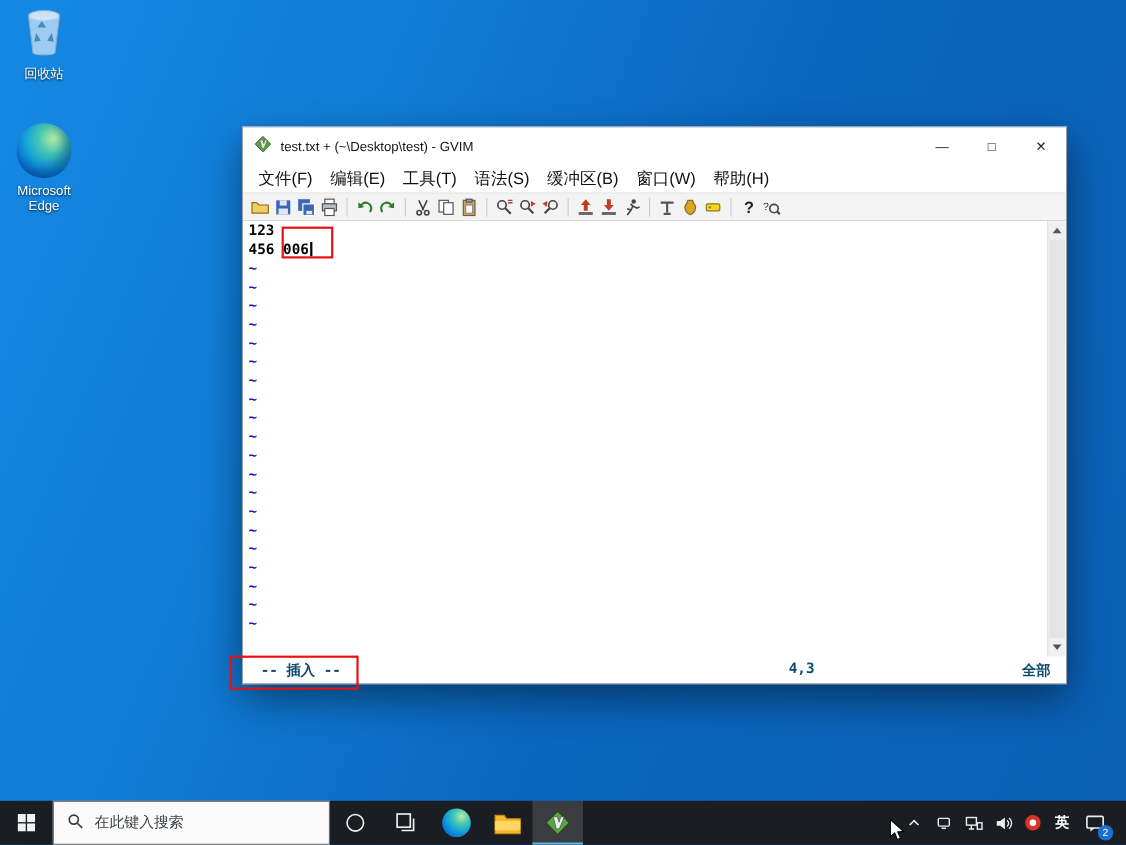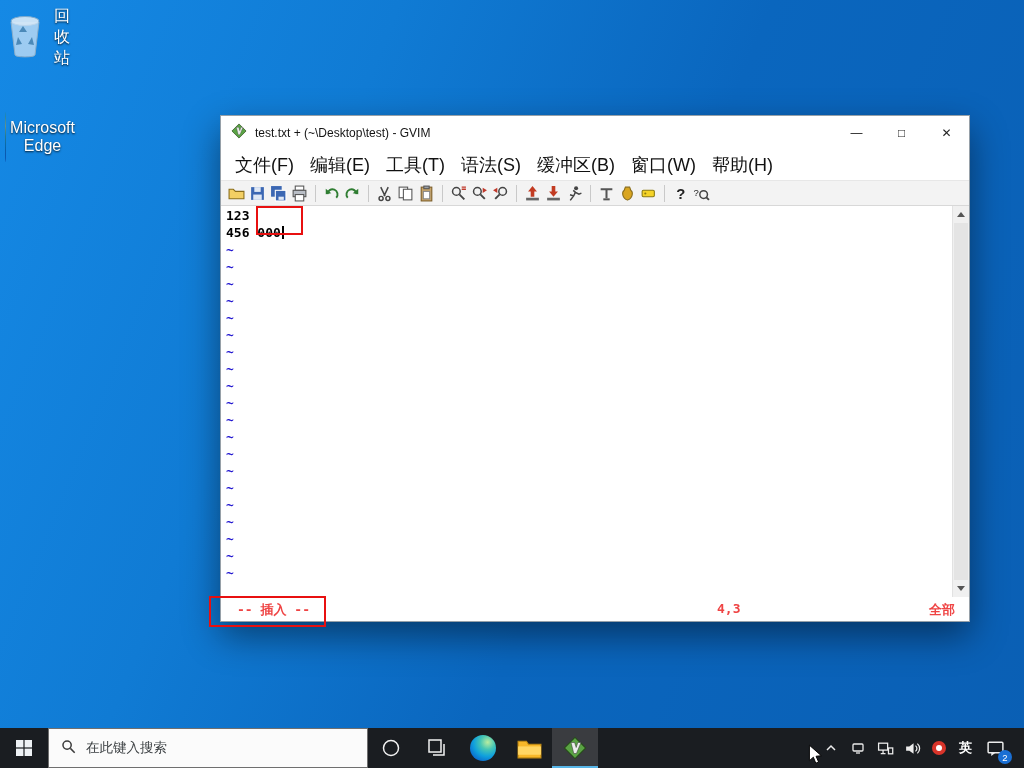--- a/index.html
+++ b/index.html
@@ -1,35 +1,35 @@
 <!DOCTYPE html>
 <html><head>
 <meta charset="utf-8">
 <style>
   *{margin:0;padding:0;box-sizing:border-box}
   html,body{width:1024px;height:768px;overflow:hidden;background:#000}
   #screen{position:relative;width:1024px;height:768px;font-family:"Liberation Sans",sans-serif;
     background:linear-gradient(112deg,#1589e5 0%,#107bd4 30%,#0a66be 58%,#0a5fb4 100%)}
 
   
-  .desk-icon{position:absolute;display:flex;align-items:center;gap:4px;
-    color:#fff;font-size:16px;text-align:center;text-shadow:0 1px 2px rgba(0,0,0,.85);width:70px}
+  .desk-icon{position:absolute;display:flex;flex-direction:column;align-items:center;gap:4px;
+    color:#fff;font-size:12px;text-align:center;text-shadow:0 1px 2px rgba(0,0,0,.85);width:70px}
   #recycle{left:5px;top:6px}
   #edge-desk{left:5px;top:112px}
   .edge-ball{width:50px;height:50px;border-radius:50%;
     background:radial-gradient(circle at 68% 28%,#b9eda0 0%,#46c6b4 28%,#0fa0dd 55%,#0b6fd0 78%,#0a4db6 100%);
     box-shadow:inset -5px -7px 12px rgba(4,40,110,.5)}
 
   
   #window{position:absolute;left:220px;top:115px;width:750px;height:507px;background:#fff;
     border:1px solid #96a0a8;box-shadow:0 14px 34px rgba(0,0,0,.45);display:flex;flex-direction:column;z-index:10}
   .titlebar{flex:0 0 34px;display:flex;align-items:center;padding-left:10px;background:#fff}
   .tb-title{font-size:12px;color:#141414;margin-left:8px;flex:1;white-space:nowrap;overflow:hidden}
   .winctl{width:45px;height:34px;display:flex;align-items:center;justify-content:center;font-size:12px;color:#222}
-  .menubar{flex:0 0 24px;display:flex;align-items:center;padding-left:6px;background:#fff;font-size:18px;color:#111}
+  .menubar{flex:0 0 24px;display:flex;align-items:center;padding-left:6px;background:#fff;font-size:15px;color:#111}
   .menu-item{padding:3px 8px;white-space:nowrap}
   .toolbar{flex:0 0 26px;background:#f3f3f3;border-top:1px solid #e7e7e7;border-bottom:1px solid #d8d8d8;
     display:flex;align-items:center;padding-left:5px}
   .tbi{width:21px;height:21px;display:inline-flex;align-items:center;justify-content:center}
   .tbi svg{width:17px;height:17px}
   .tbsep{width:1px;height:17px;background:#c9c9c9;margin:0 5px}
 
   .editor{position:relative;flex:1;background:#fff;overflow:hidden;
     font-family:"DejaVu Sans Mono","Liberation Mono",monospace;font-size:13px;line-height:17px;
     font-weight:bold;color:#000;padding:1px 4px 0 5px}
@@ -37,37 +37,37 @@
   .tilde{color:#1d12cf}
   .caret{display:inline-block;width:2px;height:13px;background:#000;vertical-align:-2px;margin-left:1px}
 
   .scrollbar{position:absolute;top:0;right:0;bottom:0;width:17px;background:#f0f0f0;border-left:1px solid #e2e2e2}
   .sb-btn{position:absolute;left:0;width:16px;height:17px;display:flex;align-items:center;justify-content:center}
   .sb-up{top:0}.sb-down{bottom:0}
   .tri-up{width:0;height:0;border-left:4px solid transparent;border-right:4px solid transparent;border-bottom:5px solid #555}
   .tri-down{width:0;height:0;border-left:4px solid transparent;border-right:4px solid transparent;border-top:5px solid #555}
   .sb-thumb{position:absolute;left:1px;top:17px;bottom:17px;width:14px;background:#e4e4e4}
 
-  .statusbar{flex:0 0 24px;position:relative;background:#fff;color:#ef4444;
+  .statusbar{flex:0 0 24px;position:relative;background:#fff;color:#0c4a6e;
     font-family:"DejaVu Sans Mono","Liberation Mono",monospace;font-size:13px;font-weight:bold}
   .sb-mode{position:absolute;left:16px;top:4px;white-space:pre}
   .sb-pos{position:absolute;left:496px;top:4px}
   .sb-scroll{position:absolute;right:14px;top:4px}
 
   
   .anno{position:absolute;border:2px solid #e81010;z-index:60;pointer-events:none;background:transparent}
   #anno1{left:256px;top:206px;width:47px;height:29px}
   #anno2{left:209px;top:596px;width:117px;height:31px}
 
   
   #taskbar{position:absolute;left:0;bottom:0;width:1024px;height:40px;background:#1a1d21;
     display:flex;align-items:stretch;z-index:40}
   .tb-btn{width:46px;display:flex;align-items:center;justify-content:center}
   #start{width:48px}
-  #searchbox{width:320px;background:#fbfbfb;border:1px solid #6f6f6f;display:flex;align-items:center;
+  #searchbox{width:252px;background:#fbfbfb;border:1px solid #6f6f6f;display:flex;align-items:center;
     gap:10px;padding-left:12px;color:#3c4043;font-size:13.5px}
   .edge-ball-sm{width:26px;height:26px;border-radius:50%;
     background:radial-gradient(circle at 68% 28%,#b9eda0 0%,#46c6b4 28%,#0fa0dd 55%,#0b6fd0 78%,#0a4db6 100%)}
   .vim-active{background:rgba(255,255,255,.14);box-shadow:inset 0 -2px 0 #58b6e8}
   #tray{margin-left:auto;display:flex;align-items:center;gap:7px;padding-right:12px;color:#f0f0f0}
   .tray-i{width:20px;height:20px;display:flex;align-items:center;justify-content:center}
   .ime{font-size:13px;font-weight:bold;padding:0 3px;color:#fff}
   .action-wrap{position:relative;width:26px;height:26px;display:flex;align-items:center;justify-content:center;margin-right:4px}
   .badge{position:absolute;right:-4px;bottom:-3px;min-width:14px;height:14px;border-radius:7px;background:#1a6fd4;
     color:#fff;font-size:9.5px;display:flex;align-items:center;justify-content:center;padding:0 3px;font-family:"Liberation Sans",sans-serif}
@@ -251,21 +251,21 @@
               <text x="0.5" y="10" font-size="9" fill="#222">?</text>
               <circle cx="10" cy="9" r="3.6" fill="none" stroke="#444" stroke-width="1.4"></circle>
               <path d="M12.6 11.6l2.4 2.4" stroke="#444" stroke-width="1.8"></path>
             </svg>
           </span>
         </span>
     </div>
 
     <div class="editor">
       <div class="eline"><span>123</span></div>
-      <div class="eline"><span>456 000</span><span class="caret"></span></div>
+      <div class="eline"><span>456 006</span><span class="caret"></span></div>
       <div id="tildes">
           <div class="eline tilde">~</div>
           <div class="eline tilde">~</div>
           <div class="eline tilde">~</div>
           <div class="eline tilde">~</div>
           <div class="eline tilde">~</div>
           <div class="eline tilde">~</div>
           <div class="eline tilde">~</div>
           <div class="eline tilde">~</div>
           <div class="eline tilde">~</div>

